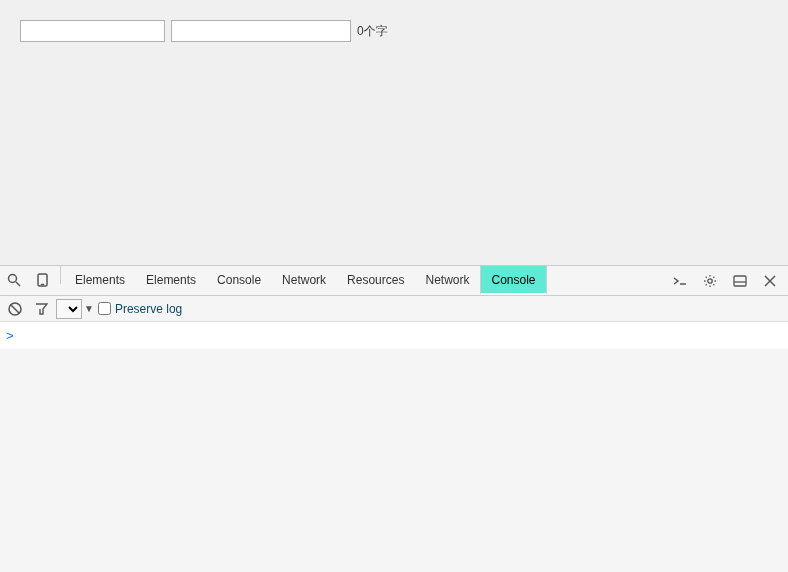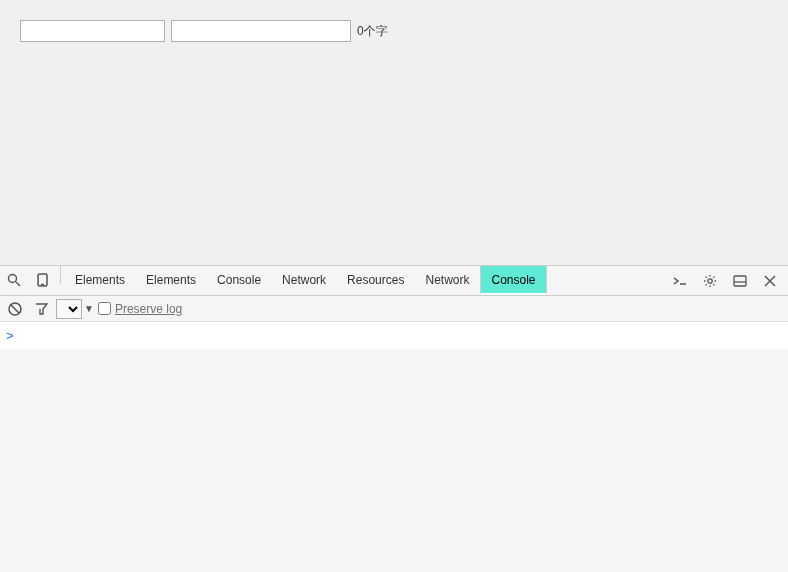--- a/index.html
+++ b/index.html
@@ -177,23 +177,22 @@
       align-items: center;
       gap: 4px;
     }
 
     .preserve-log-wrapper input[type="checkbox"] {
       cursor: pointer;
     }
 
     .preserve-log-wrapper label {
       font-size: 12px;
-      color: #737373;
-      cursor: pointer;
-      text-decoration: underline;
+      color: #0c4a6e;
+      cursor: pointer;
     }
 
     
     .devtools-content {
       background: #fff;
       flex: 1;
       padding: 4px 6px;
       overflow-y: auto;
     }
 

